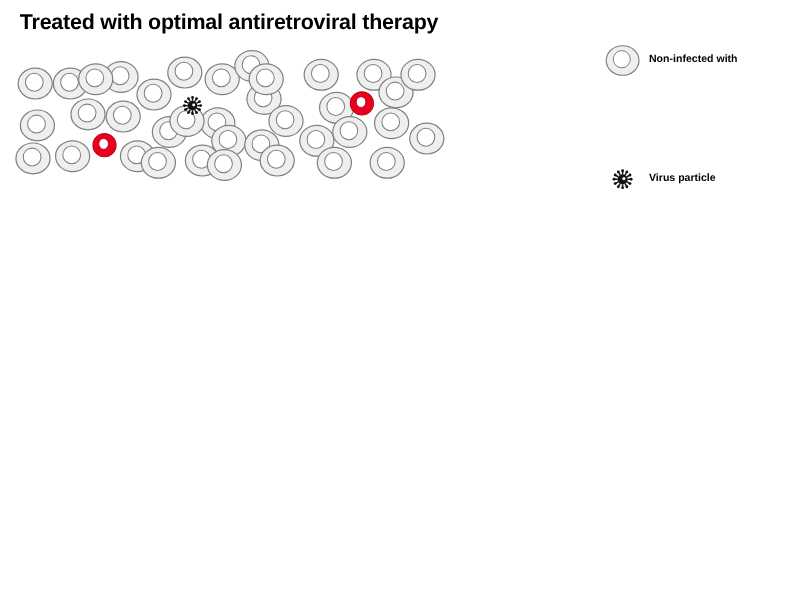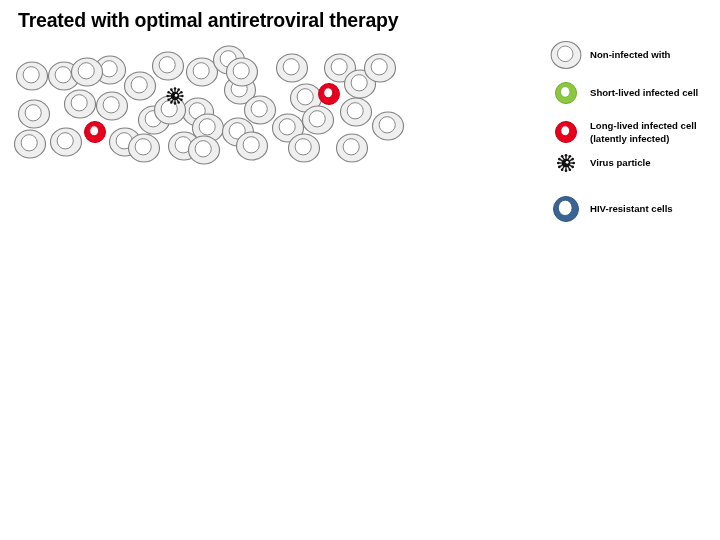--- a/index.html
+++ b/index.html
@@ -291,42 +291,20 @@
       <div class="legend-row" style="top: 8px;">
         <div class="legend-swatch">
           <svg width="40" height="38" viewBox="0 0 40 38">
             <g transform="translate(20,19) scale(0.96)">
               <ellipse cx="0" cy="0" rx="15.5" ry="14" fill="#efefef" stroke="#808080" stroke-width="1.1"></ellipse>
               <ellipse cx="-0.8" cy="-1.2" rx="8.06" ry="8.15" fill="#ffffff" stroke="#808080" stroke-width="0.935"></ellipse>
             </g>
           </svg>
         </div>
         <div class="legend-label"><span>Non-infected with</span></div>
-      </div>
-      <div class="legend-row" style="top: 46px;">
-        <div class="legend-swatch">
-          <svg width="40" height="38" viewBox="0 0 40 38">
-            <g transform="translate(20,19) scale(0.96)">
-              <ellipse cx="0" cy="0" rx="11" ry="11" fill="#8DC63F" stroke="#6FAF2E" stroke-width="1"></ellipse>
-              <ellipse cx="-0.8" cy="-1.2" rx="4.95" ry="5.54" fill="#ffffff" stroke="#6FAF2E" stroke-width="0.85"></ellipse>
-            </g>
-          </svg>
-        </div>
-        <div class="legend-label"><span>Short-lived infected cell</span></div>
-      </div>
-      <div class="legend-row" style="top: 85px;">
-        <div class="legend-swatch">
-          <svg width="40" height="38" viewBox="0 0 40 38">
-            <g transform="translate(20,19) scale(1)">
-              <ellipse cx="0" cy="0" rx="10.5" ry="10.5" fill="#E8001C" stroke="#C00016" stroke-width="1"></ellipse>
-              <ellipse cx="-0.8" cy="-1.2" rx="4.41" ry="4.94" fill="#ffffff" stroke="#C00016" stroke-width="0.85"></ellipse>
-            </g>
-          </svg>
-        </div>
-        <div class="legend-label"><span>Long-lived infected cell</span><span class="l2">(latently infected)</span></div>
       </div>
       <div class="legend-row" style="top: 116px;">
         <div class="legend-swatch">
           <svg width="40" height="38" viewBox="0 0 40 38">
             <g transform="translate(20,19) scale(1.05)">
               <line x1="4.40" y1="0.00" x2="7.40" y2="0.00" stroke="#111111" stroke-width="1.3"></line>
               <circle cx="7.40" cy="0.00" r="1.25" fill="#111111"></circle>
               <line x1="3.81" y1="2.20" x2="6.41" y2="3.70" stroke="#111111" stroke-width="1.3"></line>
               <circle cx="6.41" cy="3.70" r="1.25" fill="#111111"></circle>
               <line x1="2.20" y1="3.81" x2="3.70" y2="6.41" stroke="#111111" stroke-width="1.3"></line>
@@ -349,26 +327,15 @@
               <circle cx="3.70" cy="-6.41" r="1.25" fill="#111111"></circle>
               <line x1="3.81" y1="-2.20" x2="6.41" y2="-3.70" stroke="#111111" stroke-width="1.3"></line>
               <circle cx="6.41" cy="-3.70" r="1.25" fill="#111111"></circle>
               <circle cx="0" cy="0" r="4.4" fill="#111111"></circle>
               <circle cx="1.1" cy="-0.6" r="1.35" fill="#ffffff"></circle>
             </g>
           </svg>
         </div>
         <div class="legend-label"><span>Virus particle</span></div>
       </div>
-      <div class="legend-row" style="top: 162px;">
-        <div class="legend-swatch">
-          <svg width="40" height="38" viewBox="0 0 40 38">
-            <g transform="translate(20,19) scale(0.96)">
-              <ellipse cx="0" cy="0" rx="13" ry="13" fill="#3A6494" stroke="#2E527A" stroke-width="1"></ellipse>
-              <ellipse cx="-0.8" cy="-1.2" rx="7.15" ry="8.01" fill="#ffffff" stroke="#2E527A" stroke-width="0.85"></ellipse>
-            </g>
-          </svg>
-        </div>
-        <div class="legend-label"><span>HIV-resistant cells</span></div>
-      </div>
     </div>
 
 </div>
 
 </body></html>

